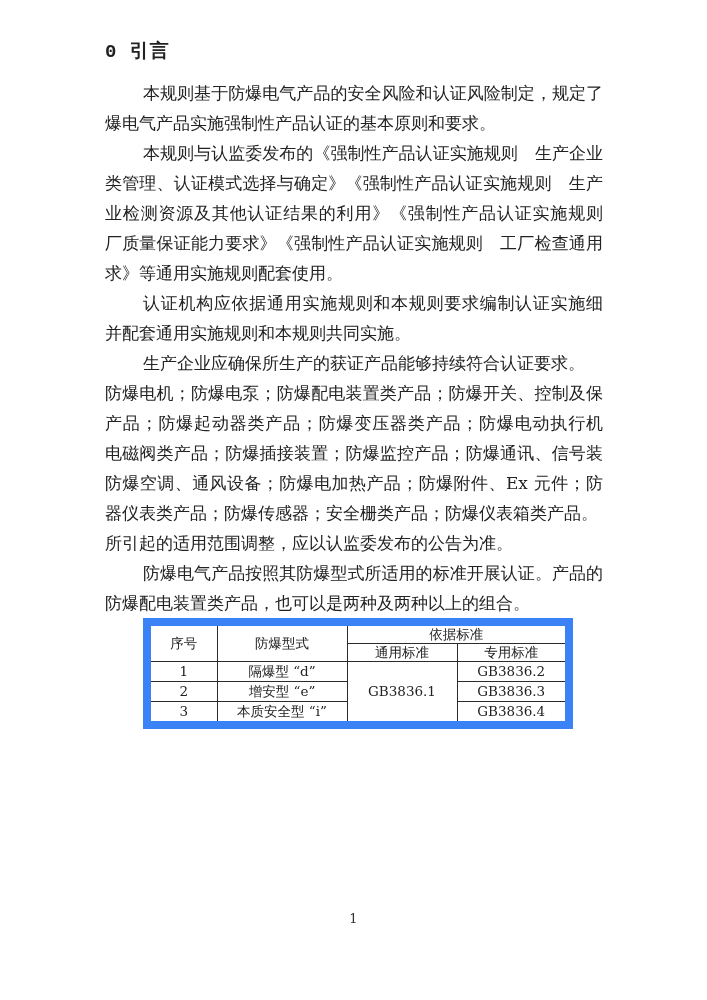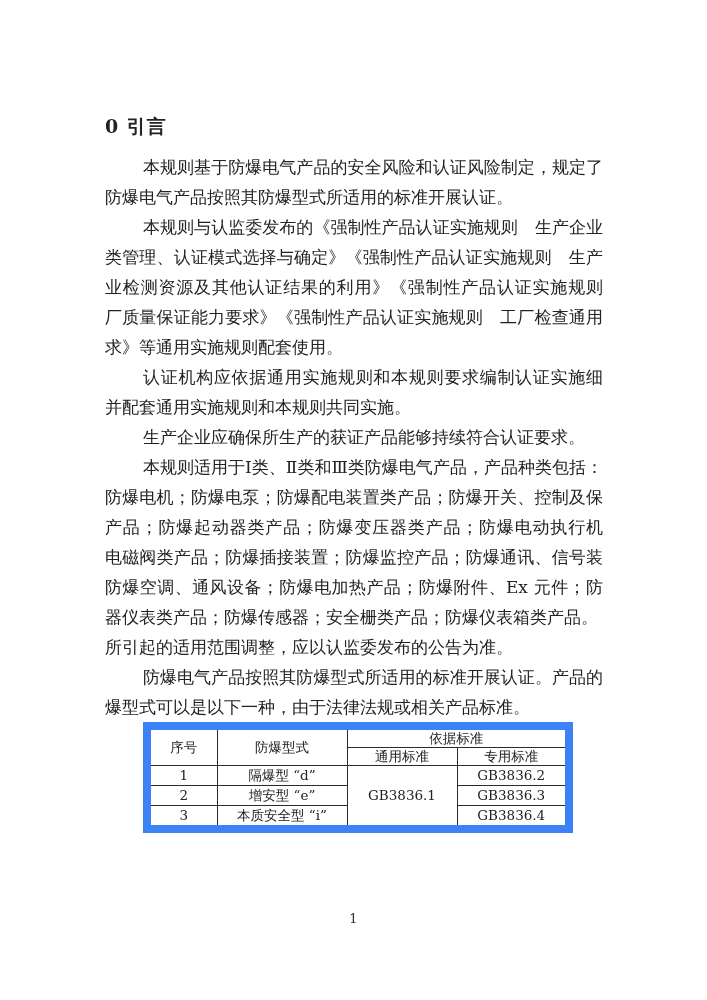--- a/index.html
+++ b/index.html
@@ -18,21 +18,21 @@
     top: 0;
     width: 498px;
   }
   .sec-heading {
     font-size: 19px;
     font-weight: bold;
     line-height: 28px;
     margin: 0;
     letter-spacing: 1px;
   }
-  #heading-0 { margin-top: 112px; margin-bottom: 12px; }
+  #heading-0 { margin-top: 38px; margin-bottom: 12px; font-family: Liberation Mono, monospace; }
   #heading-1 { margin-top: 17px; margin-bottom: 6px; }
   #heading-2 { margin-top: 6px;  margin-bottom: 0; }
   .para { margin: 0; }
   .ln {
     font-size: 17px;
     line-height: 30px;
     height: 30px;
     overflow: hidden;
   }
   .jf { text-align: justify; text-align-last: justify; }
@@ -68,54 +68,53 @@
 </head>
 <body>
 
 <div class="page">
   <div class="content">
 
     <h2 class="sec-heading" id="heading-0">0 引言</h2>
 
     <div class="para">
       <div class="ln ind jf">本规则基于防爆电气产品的安全风险和认证风险制定，规定了防</div>
-      <div class="ln">防爆电气产品按照其防爆型式所适用的标准开展认证。</div>
+      <div class="ln">爆电气产品实施强制性产品认证的基本原则和要求。</div>
     </div>
     <div class="para">
       <div class="ln ind jf">本规则与认监委发布的《强制性产品认证实施规则　生产企业分</div>
       <div class="ln jf">类管理、认证模式选择与确定》《强制性产品认证实施规则　生产企</div>
       <div class="ln jf">业检测资源及其他认证结果的利用》《强制性产品认证实施规则　工</div>
       <div class="ln jf">厂质量保证能力要求》《强制性产品认证实施规则　工厂检查通用要</div>
       <div class="ln">求》等通用实施规则配套使用。</div>
     </div>
     <div class="para">
       <div class="ln ind jf">认证机构应依据通用实施规则和本规则要求编制认证实施细则，</div>
       <div class="ln">并配套通用实施规则和本规则共同实施。</div>
     </div>
     <div class="para">
       <div class="ln ind">生产企业应确保所生产的获证产品能够持续符合认证要求。</div>
     </div>
 
 
     <div class="para">
-      <div class="ln ind jf">本规则适用于Ⅰ类、Ⅱ类和Ⅲ类防爆电气产品，产品种类包括：</div>
       <div class="ln jf">防爆电机；防爆电泵；防爆配电装置类产品；防爆开关、控制及保护</div>
       <div class="ln jf">产品；防爆起动器类产品；防爆变压器类产品；防爆电动执行机构、</div>
       <div class="ln jf">电磁阀类产品；防爆插接装置；防爆监控产品；防爆通讯、信号装置；</div>
       <div class="ln jf">防爆空调、通风设备；防爆电加热产品；防爆附件、Ex 元件；防爆仪</div>
       <div class="ln">器仪表类产品；防爆传感器；安全栅类产品；防爆仪表箱类产品。</div>
     </div>
     <div class="para">
       <div class="ln">所引起的适用范围调整，应以认监委发布的公告为准。</div>
     </div>
 
 
     <div class="para">
       <div class="ln ind jf">防爆电气产品按照其防爆型式所适用的标准开展认证。产品的防</div>
-      <div class="ln">爆型式可以是以下一种，由于法律法规或相关产品标准。</div>
+      <div class="ln">防爆配电装置类产品，也可以是两种及两种以上的组合。</div>
     </div>
 
     <table class="std">
       <colgroup>
         <col style="width:70px">
           <col style="width:130px">
           <col style="width:110px">
           <col style="width:112px">
       </colgroup>
       <tbody>

